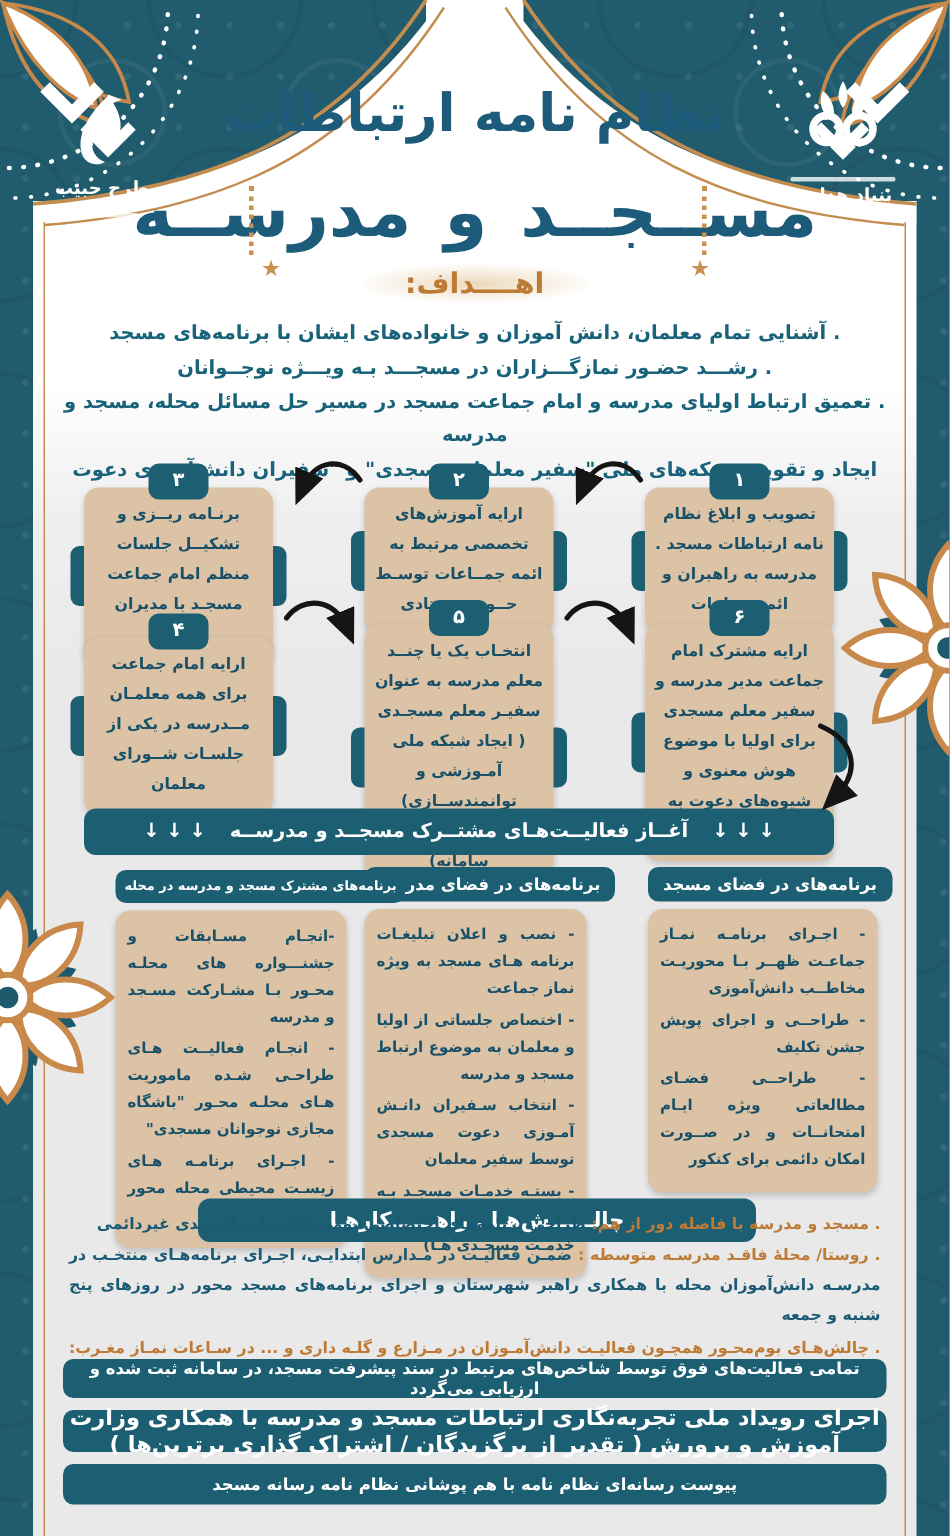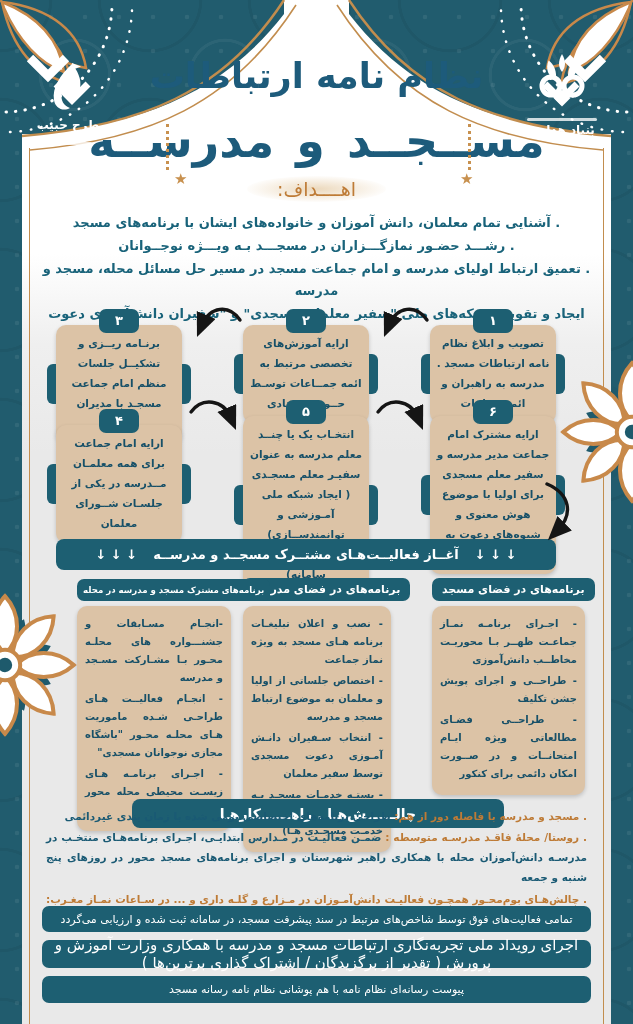--- a/index.html
+++ b/index.html
@@ -20,21 +20,21 @@
   .layer{position:absolute;inset:0;z-index:3;}
   
   .title1,.title2{position:absolute;left:0;right:0;text-align:center;font-weight:bold;color:#1D5B7B;direction:rtl;}
   .title1{top:56px;font-size:35px;}
   .title2{top:114px;font-size:46px;word-spacing:6px;}
   .tdots{position:absolute;width:0;height:46px;border-right:3px dotted #C8914F;top:124px;}
   .tstar{position:absolute;top:170px;color:#C8914F;font-size:15px;}
   .goal-oval{position:absolute;top:176px;left:0;right:0;text-align:center;}
   .goal-oval span{display:inline-block;padding:2px 30px;border-radius:50%;
     background:radial-gradient(ellipse at center,#ecd9bd 0%,rgba(236,217,189,0) 75%);
-    color:#BE7B36;font-weight:normal;font-size:19px;direction:rtl;text-align:center;}
+    color:#BE7B36;font-weight:bold;font-size:19px;direction:rtl;text-align:center;}
   .goals{position:absolute;top:212px;left:42px;right:42px;direction:rtl;text-align:center;
     color:#19637A;font-weight:bold;font-size:13px;line-height:1.75;}
   
   .fbox{position:absolute;width:126px;background:#DCC3A6;border-radius:10px;padding:9px 6px;box-sizing:border-box;
     color:#175068;font-size:10.5px;font-weight:bold;line-height:1.9;text-align:center;direction:rtl;
     box-shadow:0 2px 4px rgba(0,0,0,.18);display:flex;align-items:center;justify-content:center;}
   .fbox .tab{position:absolute;top:-16px;left:50%;transform:translateX(-50%);width:40px;height:24px;
     background:#1D5F72;border-radius:7px;color:#fff;font-size:13px;display:flex;align-items:center;justify-content:center;}
   .fbox .clipL{position:absolute;left:-9px;top:50%;transform:translateY(-50%);width:9px;height:40px;background:#1D5F72;border-radius:6px 0 0 6px;}
   .fbox .clipR{position:absolute;right:-9px;top:50%;transform:translateY(-50%);width:9px;height:40px;background:#1D5F72;border-radius:0 6px 6px 0;}
@@ -62,21 +62,21 @@
   .colbody p{margin:0 0 3px 0;}
   
   .chhead{position:absolute;left:132px;top:799px;width:372px;height:29px;background:#1D5F72;border-radius:8px;
     color:#fff;font-weight:bold;font-size:14px;display:flex;align-items:center;justify-content:center;direction:rtl;}
   .chlist{position:absolute;left:46px;top:806px;width:541px;direction:rtl;text-align:justify;
     font-size:10.5px;font-weight:bold;line-height:1.92;}
   .chlist p{margin:0 0 1px 0;}
   .chlead{color:#BE7B36;}
   .chtext{color:#1A5A74;}
   
-  .fbar{position:absolute;left:42px;width:549px;background:#1D5F72;border-radius:7px;color:#fff;font-weight:normal;
+  .fbar{position:absolute;left:42px;width:549px;background:#1D5F72;border-radius:7px;color:#fff;font-weight:bold;
     display:flex;align-items:center;justify-content:center;text-align:center;direction:rtl;}
   .fbar1{top:906px;height:26px;font-size:11px;}
   .fbar2{top:940px;height:28px;font-size:15px;}
   .fbar3{top:976px;height:27px;font-size:11px;}
   
   .logo-left{position:absolute;left:26px;top:62px;width:84px;text-align:center;color:#fff;z-index:3;}
   .logo-right{position:absolute;right:24px;top:52px;width:94px;text-align:center;color:#fff;z-index:3;}
   .logo-title{font-size:12px;font-weight:bold;margin-top:2px;direction:rtl;}
   .logo-sub{height:3px;background:rgba(255,255,255,.78);border-radius:2px;margin:4px 12px 0;}
   .logo-sub.s2{margin:3px 18px 0;}

